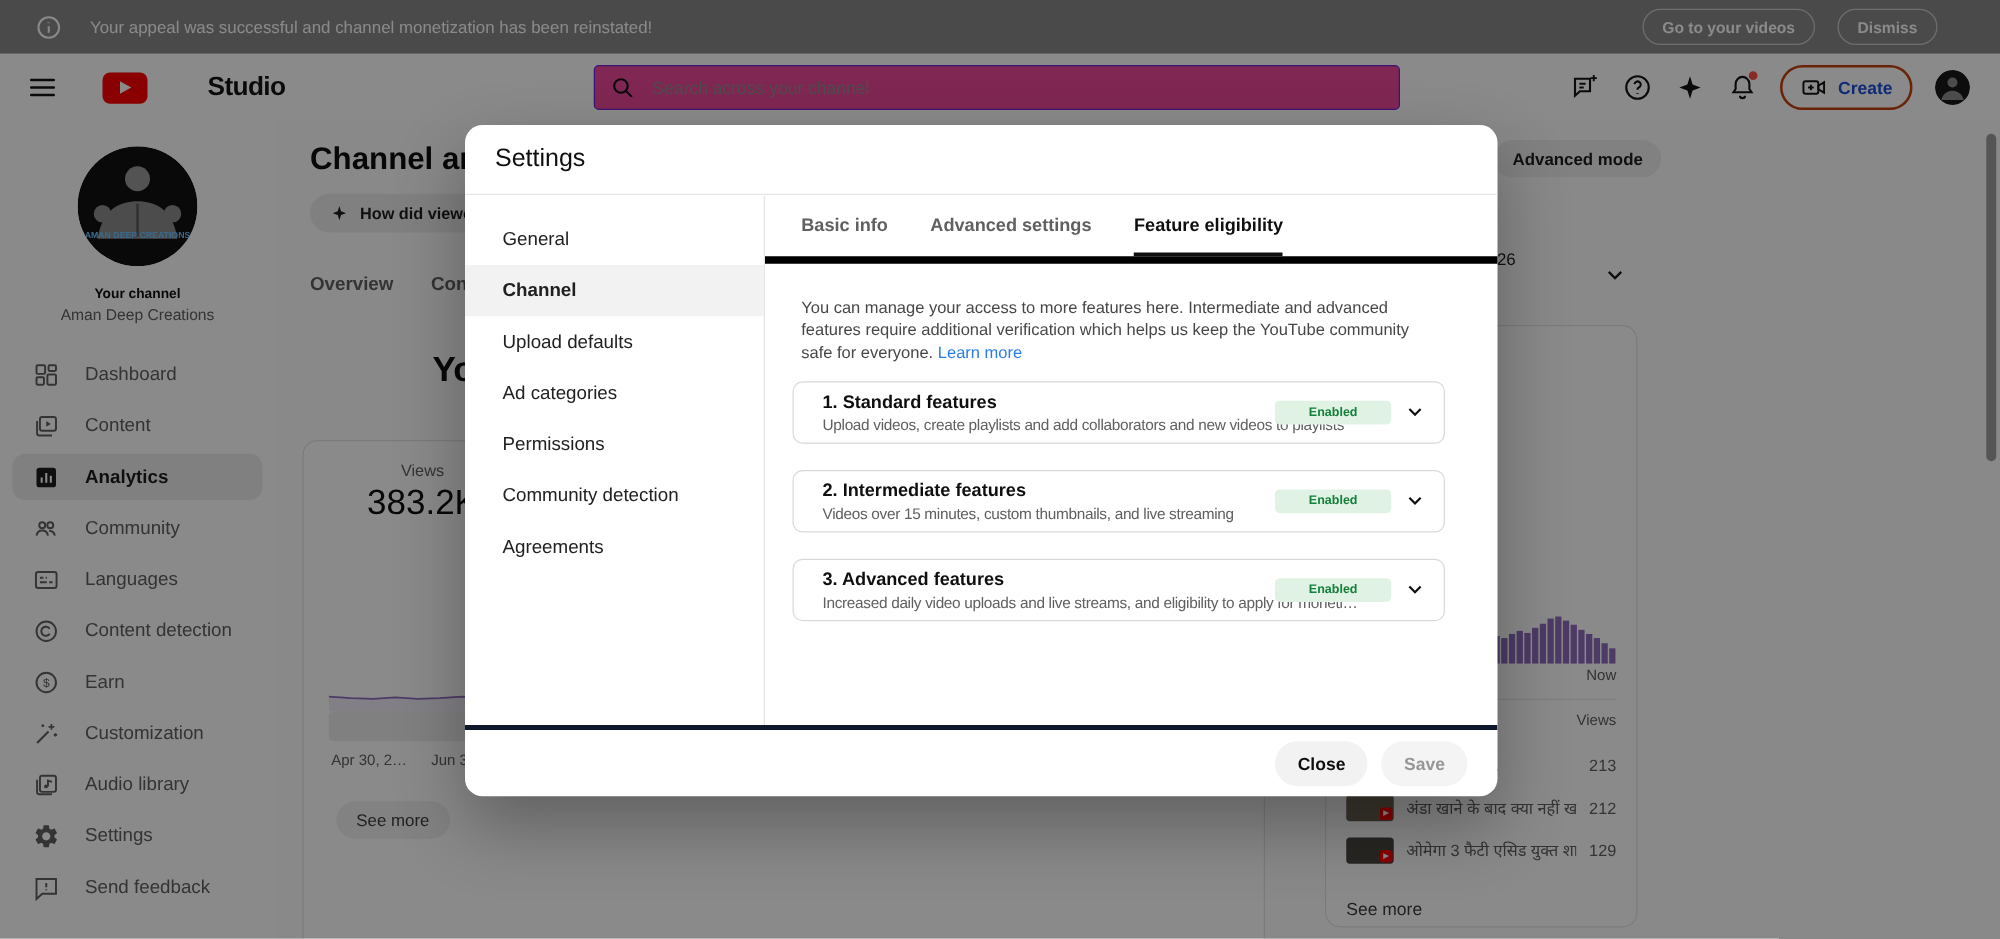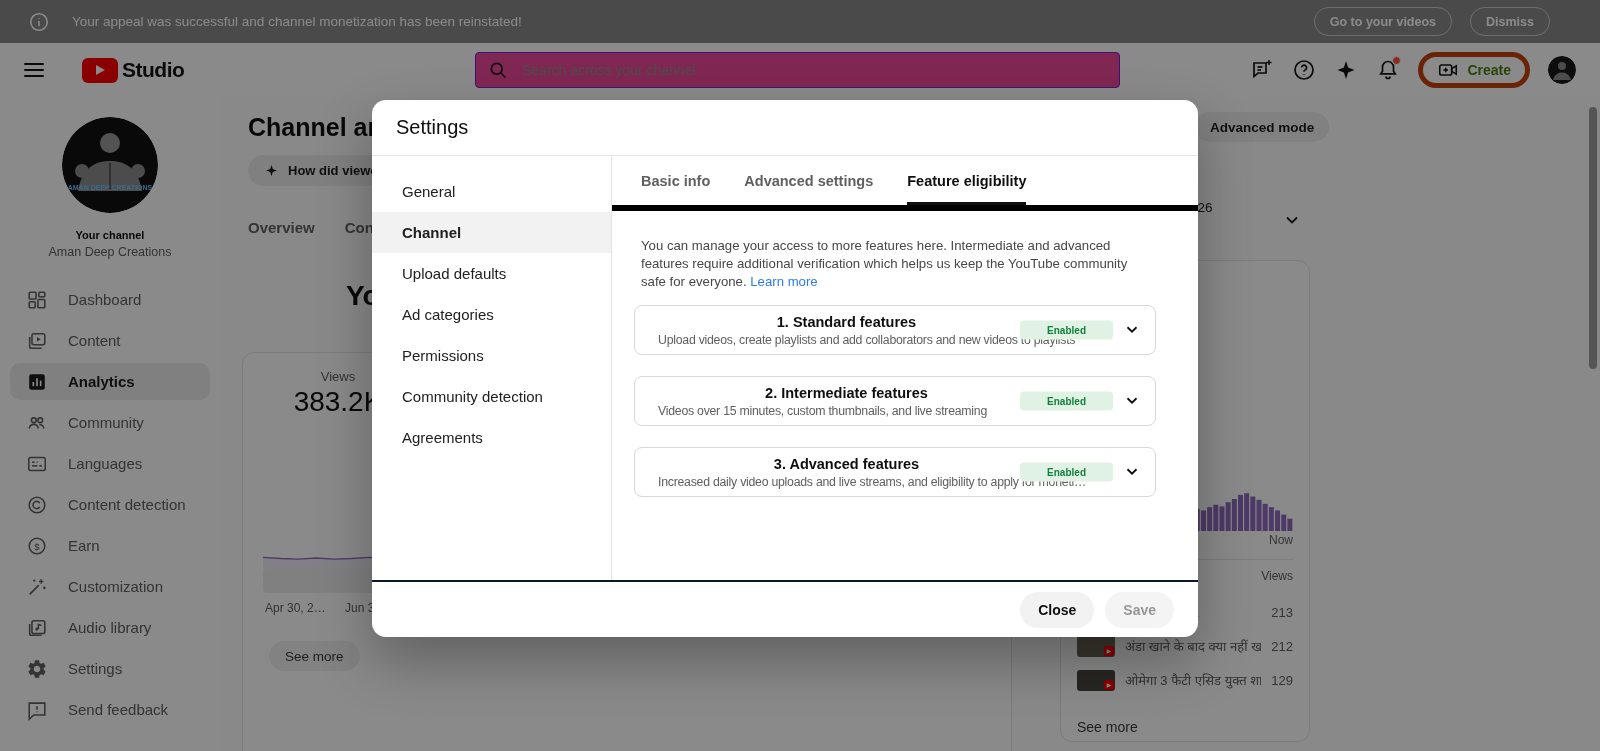--- a/index.html
+++ b/index.html
@@ -18,30 +18,30 @@
   .banner-btn{height:29px;padding:0 15px;border:1px solid rgba(255,255,255,.55);border-radius:16px;
     background:transparent;color:#fff;font-size:12.5px;font-weight:600;font-family:inherit;cursor:pointer;}
   
   .app-header{position:absolute;left:0;top:43px;width:1600px;height:54px;background:#fff;
     display:flex;align-items:center;z-index:1;}
   .hamburger{width:20px;height:14px;margin-left:24px;display:flex;flex-direction:column;justify-content:space-between;cursor:pointer;}
   .hamburger span{height:2px;background:#141414;border-radius:1px;}
   .logo{display:flex;align-items:center;gap:4px;margin-left:38px;cursor:pointer;}
   .logo-mark{width:36px;height:25px;background:var(--brand-red);border-radius:6px;position:relative;}
   .logo-mark:after{content:"";position:absolute;left:14px;top:7px;border-left:9px solid #fff;border-top:5.5px solid transparent;border-bottom:5.5px solid transparent;}
-  .logo-text{font-size:21px;font-weight:700;letter-spacing:-.5px;color:#141414;}
+  .logo-text{font-size:21px;font-weight:700;letter-spacing:-.5px;color:#141414;margin-left:44px;}
   .search{position:absolute;left:475px;top:9px;width:645px;height:36px;background:#ec4899;border:1px solid #6d28d9;
     border-radius:4px;display:flex;align-items:center;padding:0 12px;gap:14px;}
   .search input{border:none;outline:none;background:transparent;font-size:14px;color:#0f0f0f;flex:1;font-family:inherit;}
   .search input::placeholder{color:#8f8f8f;}
   .hdr-right{position:absolute;right:24px;top:0;height:54px;display:flex;align-items:center;gap:18px;}
   .hdr-icon{width:24px;height:24px;position:relative;cursor:pointer;}
   .bell-dot{position:absolute;right:-1px;top:-2px;width:9px;height:9px;border-radius:50%;background:#ff4e45;border:1.5px solid #fff;}
-  .create-btn{display:flex;align-items:center;gap:8px;height:36px;padding:0 14px;border:5px solid #c2410c;border-radius:18px;
-    background:#fff;font-size:14px;font-weight:600;color:#4d7c0f;font-family:inherit;cursor:pointer;justify-content:space-between;}
+  .create-btn{display:flex;align-items:center;gap:8px;height:36px;padding:0 14px;border:2px solid #c2410c;border-radius:18px;
+    background:#fff;font-size:14px;font-weight:600;color:#1d4ed8;font-family:inherit;cursor:pointer;justify-content:space-between;}
   .hdr-avatar{width:28px;height:28px;border-radius:50%;overflow:hidden;cursor:pointer;}
   
   .sidebar{position:absolute;left:0;top:97px;width:220px;bottom:0;background:#fff;z-index:1;}
   .side-avatar{width:96px;height:96px;border-radius:50%;overflow:hidden;margin:20px auto 0;cursor:pointer;}
   .side-title{text-align:center;margin-top:16px;font-size:11px;font-weight:600;color:#0f0f0f;}
   .side-sub{text-align:center;margin-top:4px;font-size:12.5px;color:#606060;}
   .side-menu{margin-top:20px;}
   .side-item{height:41px;display:flex;align-items:center;padding-left:26px;gap:20px;font-size:15px;color:#606060;cursor:pointer;position:relative;}
   .side-item.active{color:#1d1d1d;font-weight:600;}
   .side-item.active:before{content:"";position:absolute;left:10px;right:10px;top:2px;bottom:2px;background:#ededed;border-radius:10px;z-index:-1;}
@@ -97,26 +97,26 @@
   .mnav-item.active{background:#f2f2f2;font-weight:700;}
   .modal-content{flex:1;position:relative;}
   .mtabs{height:54px;display:flex;align-items:stretch;gap:34px;padding-left:29px;border-bottom:6px solid #000000;}
   .mtab{display:flex;align-items:center;font-size:14.5px;font-weight:600;color:#606060;position:relative;cursor:pointer;white-space:nowrap;}
   .mtab.active{color:#0f0f0f;font-weight:700;}
   .mtab.active:after{content:"";position:absolute;left:0;right:0;bottom:0;height:3px;background:#0f0f0f;}
   .mintro{margin:26px 40px 0 29px;width:505px;font-size:13.2px;line-height:1.36;color:#474747;}
   .mintro a{color:var(--link-blue);text-decoration:none;cursor:pointer;}
   .fcards{margin:14px 0 0 22px;width:522px;}
   .fcard{position:relative;height:50px;border:1px solid #d9d9d9;border-radius:8px;padding:8px 120px 0 23px;margin-bottom:21px;cursor:pointer;}
-  .fcard-title{font-size:14.5px;font-weight:700;color:#0f0f0f;white-space:nowrap;text-align:center;}
+  .fcard-title{font-size:14.5px;font-weight:700;color:#0f0f0f;white-space:nowrap;}
   .fcard-desc{margin-top:3px;font-size:12.3px;letter-spacing:-.25px;color:#606060;white-space:nowrap;}
   .fcard-right{position:absolute;right:14px;top:50%;transform:translateY(-50%);display:flex;align-items:center;gap:10px;}
   .status-badge{background:var(--badge-green-bg);color:var(--badge-green-text);font-size:10px;font-weight:600;
     padding:4px 27px;border-radius:4px;}
-  .modal-footer{position:absolute;left:0;right:0;bottom:0;height:57px;border-top:2px solid #0f172a;
+  .modal-footer{position:absolute;left:0;right:0;bottom:0;height:57px;border-top:4px solid #0f172a;
     display:flex;align-items:center;justify-content:flex-end;gap:11px;padding-right:24px;border-radius:0 0 14px 14px;}
   .m-btn{height:36px;padding:0 18px;border:none;border-radius:18px;font-size:14px;font-weight:600;font-family:inherit;cursor:pointer;}
   .m-btn.close{background:#f2f2f2;color:#0f0f0f;}
   .m-btn.save{background:#f4f4f4;color:#969696;cursor:default;}
 </style>
 </head>
 <body>
 
 <div class="banner">
   <span>

